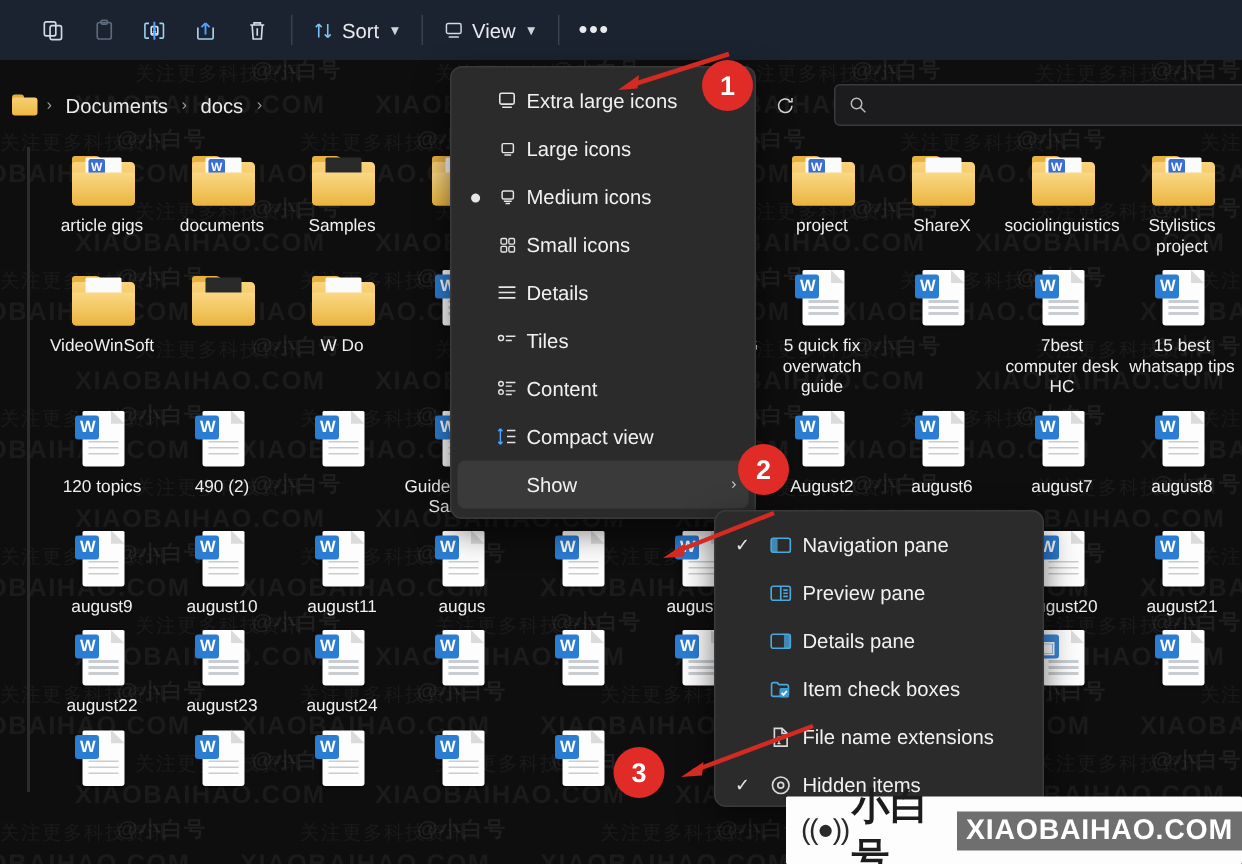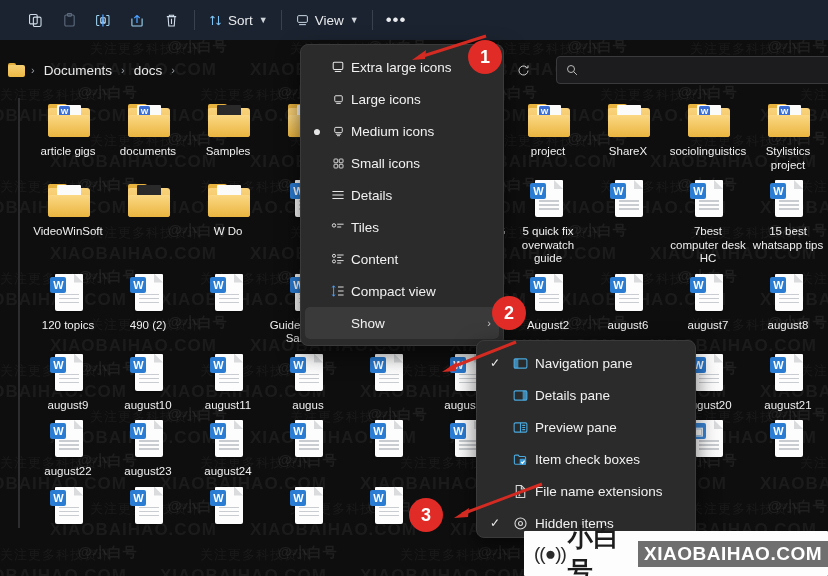--- a/index.html
+++ b/index.html
@@ -1178,35 +1178,35 @@
             <rect x="2.5" y="4.5" width="5" height="11" fill="#4aa8dd" opacity=".75" stroke="none"></rect>
           </svg>
         </span>
         <span class="mtext">Navigation pane</span>
       </div>
       <div class="smi">
         <span class="chk"></span>
         <span class="mico">
           <svg width="17" height="17" viewBox="0 0 20 20" fill="none" stroke="#4aa8dd" stroke-width="1.3">
             <rect x="2.5" y="4.5" width="15" height="11" rx="1.6"></rect>
-            <rect x="12.5" y="4.5" width="5" height="11" fill="#4aa8dd" opacity=".75" stroke="none"></rect>
-          </svg>
-        </span>
-        <span class="mtext">Details pane</span>
+            <path d="M12 7.5h3.5M12 10h3.5M12 12.5h3.5"></path>
+            <path d="M10 4.5v11"></path>
+          </svg>
+        </span>
+        <span class="mtext">Preview pane</span>
       </div>
       <div class="smi">
         <span class="chk"></span>
         <span class="mico">
           <svg width="17" height="17" viewBox="0 0 20 20" fill="none" stroke="#4aa8dd" stroke-width="1.3">
             <rect x="2.5" y="4.5" width="15" height="11" rx="1.6"></rect>
-            <path d="M12 7.5h3.5M12 10h3.5M12 12.5h3.5"></path>
-            <path d="M10 4.5v11"></path>
-          </svg>
-        </span>
-        <span class="mtext">Preview pane</span>
+            <rect x="12.5" y="4.5" width="5" height="11" fill="#4aa8dd" opacity=".75" stroke="none"></rect>
+          </svg>
+        </span>
+        <span class="mtext">Details pane</span>
       </div>
       <div class="smi">
         <span class="chk"></span>
         <span class="mico">
           <svg width="17" height="17" viewBox="0 0 20 20" fill="none" stroke="#4aa8dd" stroke-width="1.3">
             <path d="M2.8 6.2a1.4 1.4 0 0 1 1.4-1.4h3l1.4 1.6h6a1.4 1.4 0 0 1 1.4 1.4v6.4a1.4 1.4 0 0 1-1.4 1.4H4.2a1.4 1.4 0 0 1-1.4-1.4z"></path>
             <rect x="9" y="9" width="7.5" height="7.5" rx="1.2" fill="#3b9ad6" stroke="none"></rect>
             <path d="M10.7 12.8l1.5 1.6 2.6-3" stroke="#fff" stroke-width="1.4"></path>
           </svg>
         </span>

